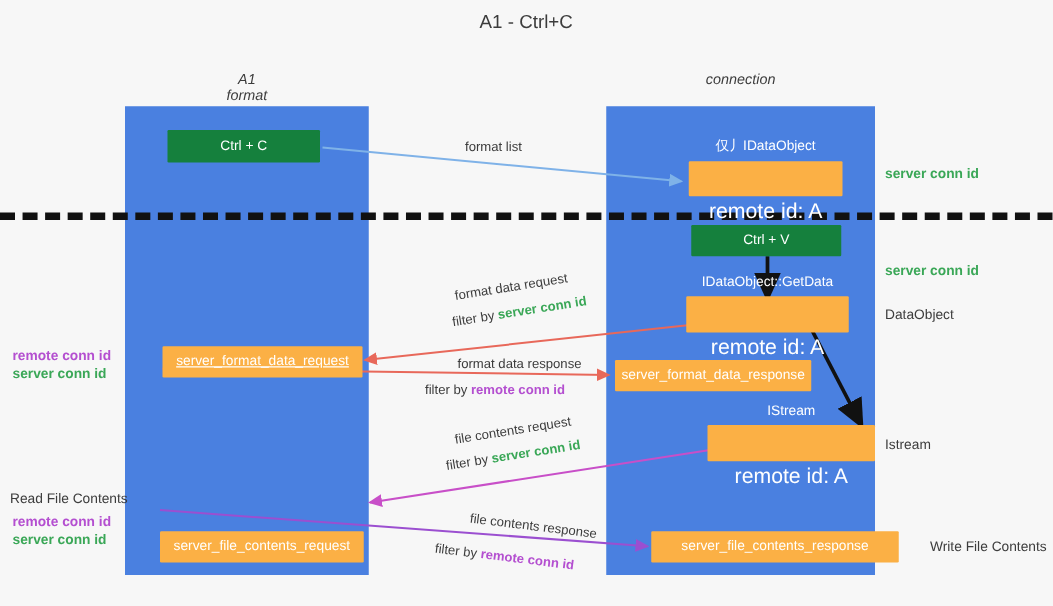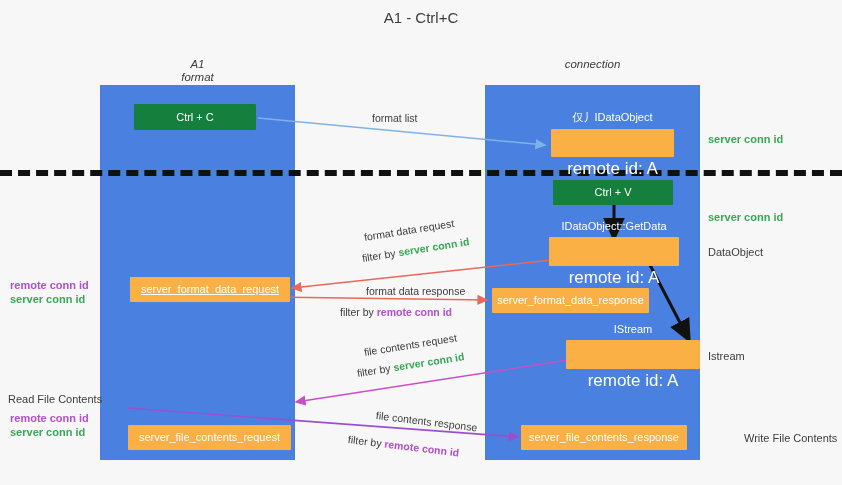--- a/index.html
+++ b/index.html
@@ -181,21 +181,21 @@
 
   <div class="node orange" style="left:492px; top:288px; width:157px; height:25px;">
     <div>server_format_data_response</div>
   </div>
 
   <div class="node orange" style="left:566px; top:340px; width:134px; height:29px;">
     <div>IStream</div>
     <div class="l2">remote id: A</div>
   </div>
 
-  <div class="node orange" style="left:521px; top:425px; width:166px; height:25px;">
+  <div class="node orange" style="left:521px; top:425px; width:198px; height:25px;">
     <div>server_file_contents_response</div>
   </div>
 
   <div class="edge-label" style="left:372px; top:111px;">
     <span>format list</span>
   </div>
 
   <div class="edge-label rot-up" style="left:364px; top:230px;">
     <span>format data request</span>
   </div>

